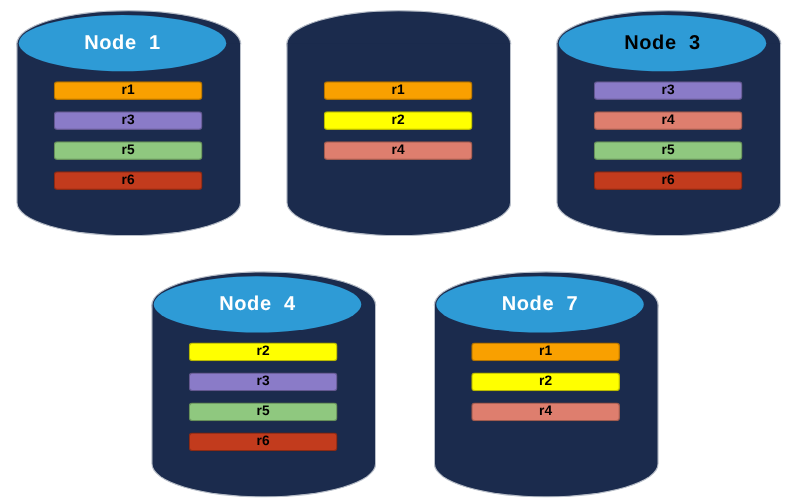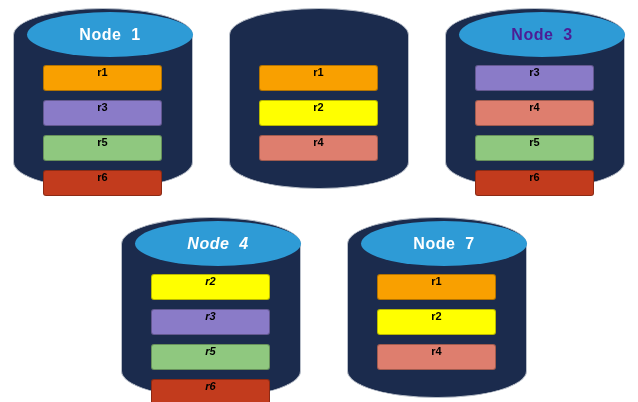--- a/index.html
+++ b/index.html
@@ -8,56 +8,56 @@
     width: 638px;
     height: 402px;
     background: #ffffff;
     font-family: "Liberation Sans", sans-serif;
     overflow: hidden;
   }
   .node { position: absolute; width: 180px; height: 181px; }
   .pos1 { left: 13px;  top: 8px;   }
   .pos2 { left: 229px; top: 8px;   }
   .pos3 { left: 445px; top: 8px;   }
-  .pos4 { left: 121px; top: 217px; font-style: italic; }
+  .pos4 { left: 121px; top: 217px; }
   .pos5 { left: 347px; top: 217px; }
 
   
   .cap {
     position: absolute; top: 0; left: 0;
     width: 178px; height: 52px;
     border-radius: 50%;
     border: 1px solid #B9BFC9;
   }
   
   .cylbody {
     position: absolute; top: 27px; left: 0; bottom: 0;
     width: 178px;
     border-left: 1px solid #B9BFC9;
     border-right: 1px solid #B9BFC9;
     border-bottom: 1px solid #B9BFC9;
     border-radius: 0 0 89px 89px / 0 0 27px 27px;
   }
   
   .face {
-    position: absolute; top: 4px; left: 14px;
+    position: absolute; top: 4px; left: 2px;
     width: 166px; height: 45px;
     border-radius: 50%;
     display: flex; align-items: center; justify-content: center;
   }
   .title {
     font-weight: bold;
     font-size: 16px;
     letter-spacing: 0.5px;
     white-space: pre;
     text-align: center;
   }
   .bars { position: absolute; top: 57px; left: 30px; right: 31px; }
   .bar {
-    height: 26px;
+    height: 15px;
     line-height: 12px;
     margin-bottom: 9px;
     border-radius: 3px;
     border: 1px solid rgba(0,0,0,0.28);
     box-sizing: border-box;
     text-align: center;
     font-size: 11px;
     font-weight: bold;
   }
 </style>
@@ -87,21 +87,21 @@
       <div class="bar" style="background: rgb(249, 160, 0); color: rgb(0, 0, 0);">r1</div>
       <div class="bar" style="background: rgb(255, 255, 0); color: rgb(0, 0, 0);">r2</div>
       <div class="bar" style="background: rgb(222, 126, 110); color: rgb(0, 0, 0);">r4</div>
     </div>
   </div>
 
   <div class="node pos3">
     <div class="cap" style="background: rgb(27, 43, 77); border-color: rgb(185, 191, 201);"></div>
     <div class="cylbody" style="background: rgb(27, 43, 77); border-color: rgb(185, 191, 201);"></div>
     <div class="face" style="background: rgb(46, 155, 214);">
-      <span class="title" style="color: #4c1d95; text-align: right;">Node  3</span>
+      <span class="title" style="color: #000000; text-align: right;">Node  3</span>
     </div>
     <div class="bars">
       <div class="bar" style="background: rgb(138, 123, 200); color: rgb(0, 0, 0);">r3</div>
       <div class="bar" style="background: rgb(222, 126, 110); color: rgb(0, 0, 0);">r4</div>
       <div class="bar" style="background: rgb(143, 200, 127); color: rgb(0, 0, 0);">r5</div>
       <div class="bar" style="background: rgb(194, 59, 29); color: rgb(0, 0, 0);">r6</div>
     </div>
   </div>
 
   <div class="node pos4">

